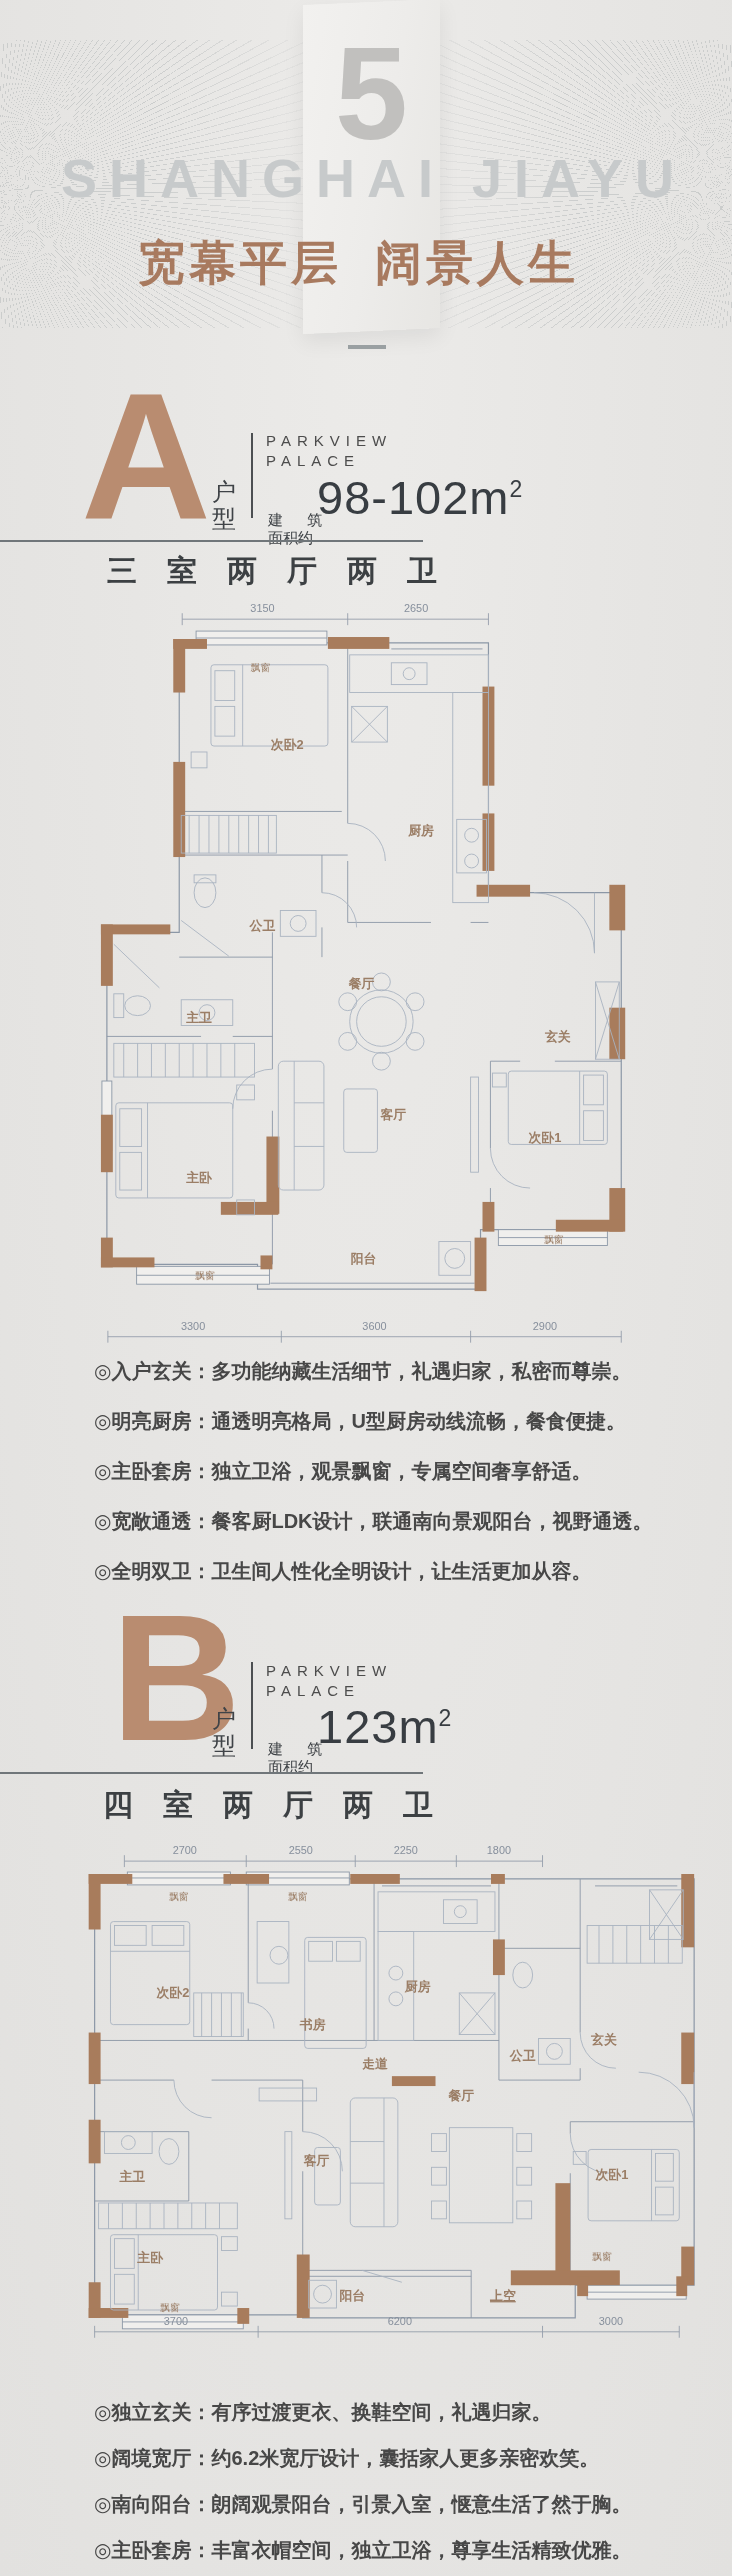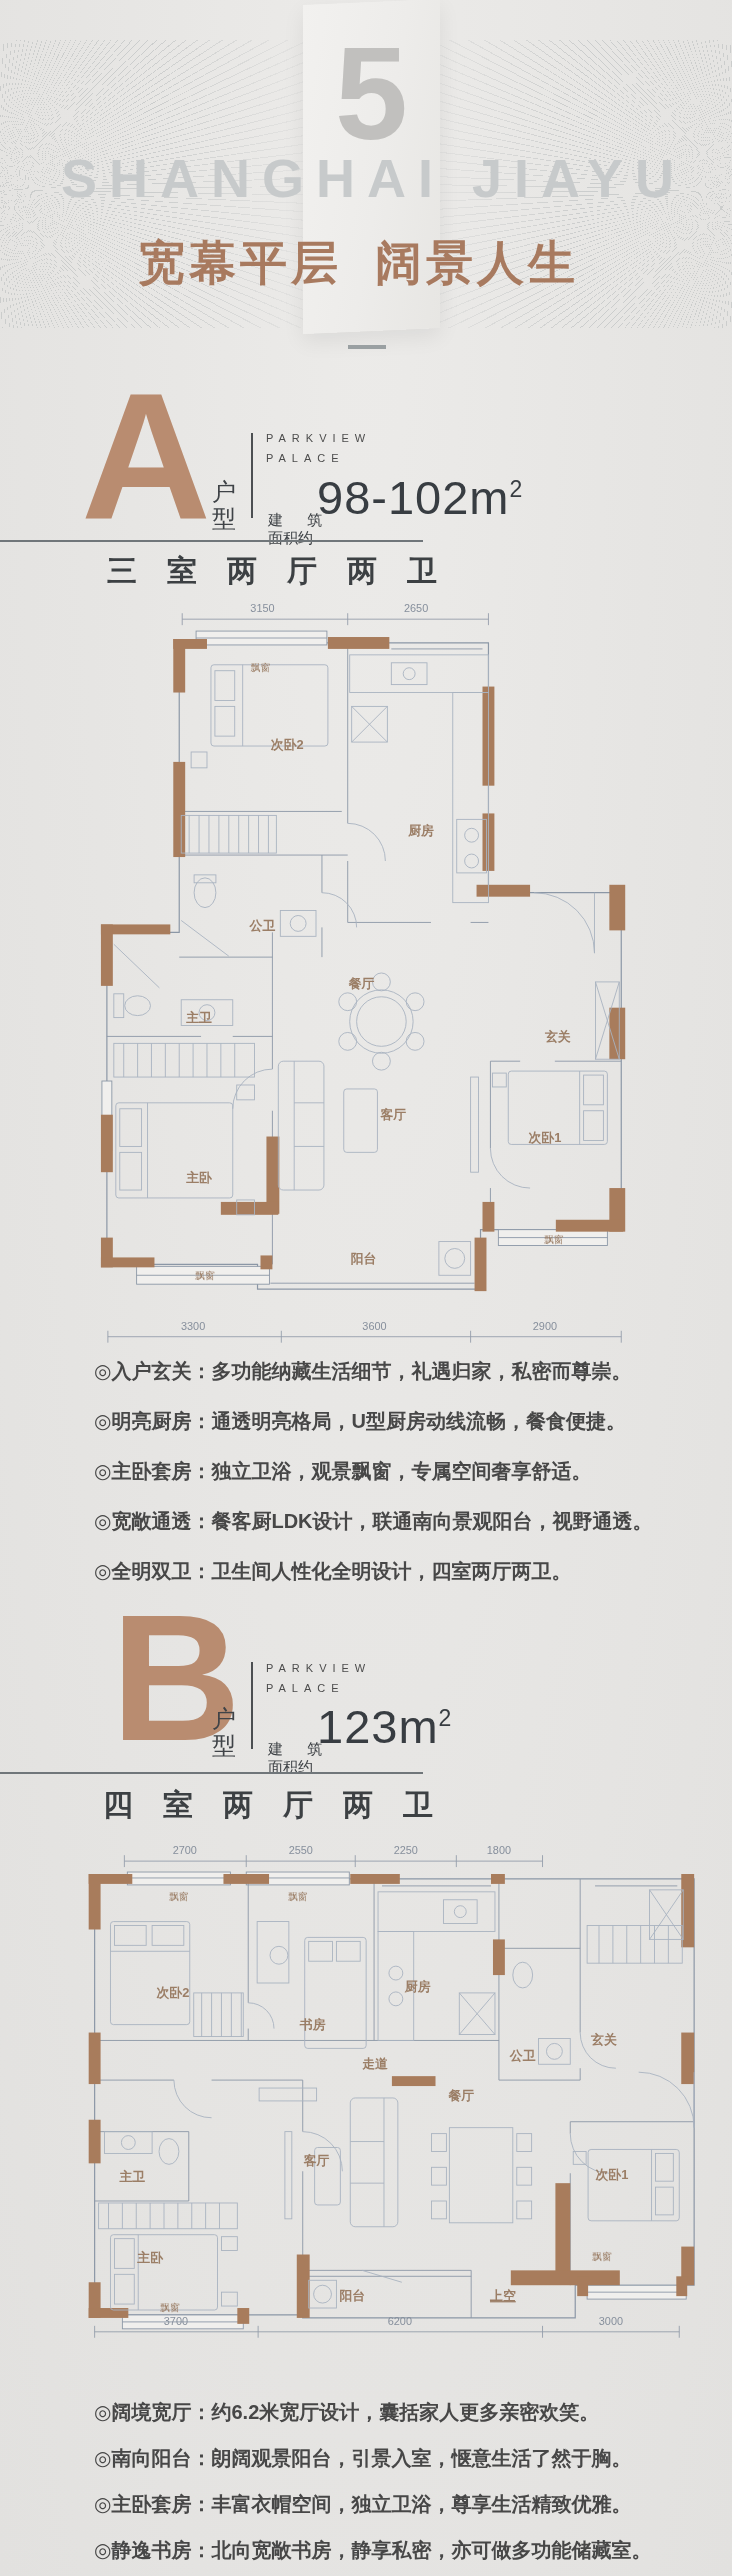--- a/index.html
+++ b/index.html
@@ -20,21 +20,21 @@
   .watermark{left:7px;top:147px;width:733px;text-align:center;white-space:nowrap;overflow:hidden;
     font-size:54px;font-weight:bold;letter-spacing:12px;color:#c7cacb;}
   .main-title{left:0;top:232px;width:717px;text-align:center;font-size:47px;font-weight:bold;
     letter-spacing:4px;word-spacing:16px;color:#a87a5f;}
   .title-dash{left:348px;top:345px;width:38px;height:4px;background:#9aa0a2;}
 
   
   .big-letter{font-size:180px;line-height:1;font-weight:bold;color:#b98c70;}
   .hu-xing{width:30px;font-size:24px;line-height:27px;color:#3f4347;word-break:break-all;letter-spacing:4px;}
   .vdiv{width:2px;background:#4c4f52;}
-  .brand{font-size:11px;letter-spacing:6px;color:#4c4c4c;}
+  .brand{font-size:15px;letter-spacing:6px;color:#4c4c4c;}
   .area-pre{font-size:15px;color:#3d4145;line-height:18px;}
   .area-pre .sp{letter-spacing:10px;margin-top:31px;}
   .area-big{font-size:47px;color:#383d42;letter-spacing:1px;}
   .area-big sup{font-size:23px;}
   .hrule{height:2px;background:#70767a;}
   .layout-label{font-size:30px;letter-spacing:30px;color:#3c4043;font-weight:bold;white-space:nowrap;}
 
   
   .features{list-style:none;margin:15px;padding:0;color:#474747;font-size:20px;font-weight:bold;}
   .features li{white-space:nowrap;}
@@ -231,21 +231,21 @@
       <text class="dimt" x="283" y="741">3600</text>
       <text class="dimt" x="455" y="741">2900</text>
     </g>
   </svg>
 
   <ul class="abs features features-a" style="left:79px;top:1331px;">
     <li>◎入户玄关：多功能纳藏生活细节，礼遇归家，私密而尊崇。</li>
     <li>◎明亮厨房：通透明亮格局，U型厨房动线流畅，餐食便捷。</li>
     <li>◎主卧套房：独立卫浴，观景飘窗，专属空间奢享舒适。</li>
     <li>◎宽敞通透：餐客厨LDK设计，联通南向景观阳台，视野通透。</li>
-    <li>◎全明双卫：卫生间人性化全明设计，四室两厅两卫。</li>
+    <li>◎全明双卫：卫生间人性化全明设计，让生活更加从容。</li>
   </ul>
 
   <div class="abs big-letter" style="left:111px;top:1588px;">B</div>
   <div class="abs hu-xing" style="left:212px;top:1705px;">户型</div>
   <div class="abs vdiv" style="left:251px;top:1662px;height:87px;"></div>
   <div class="abs brand" style="left:266px;top:1662px;">PARKVIEW</div>
   <div class="abs brand" style="left:266px;top:1682px;">PALACE</div>
   <div class="abs area-pre" style="left:268px;top:1709px;">
     <div class="sp">建 筑</div>
     <div>面积约</div>
@@ -419,20 +419,21 @@
       <line class="dim" x1="205" y1="496" x2="205" y2="508"></line>
       <line class="dim" x1="492" y1="496" x2="492" y2="508"></line>
       <line class="dim" x1="630" y1="496" x2="630" y2="508"></line>
       <text class="dimt" x="122" y="495">3700</text>
       <text class="dimt" x="348" y="495">6200</text>
       <text class="dimt" x="561" y="495">3000</text>
     </g>
   </svg>
 
   <ul class="abs features features-b" style="left:79px;top:2374px;">
+    <li>◎独立玄关：有序过渡更衣、换鞋空间，礼遇归家。</li>
     <li>◎阔境宽厅：约6.2米宽厅设计，囊括家人更多亲密欢笑。</li>
     <li>◎南向阳台：朗阔观景阳台，引景入室，惬意生活了然于胸。</li>
     <li>◎主卧套房：丰富衣帽空间，独立卫浴，尊享生活精致优雅。</li>
     <li>◎静逸书房：北向宽敞书房，静享私密，亦可做多功能储藏室。</li>
   </ul>
 
 </div>
 
 
 </body></html>

